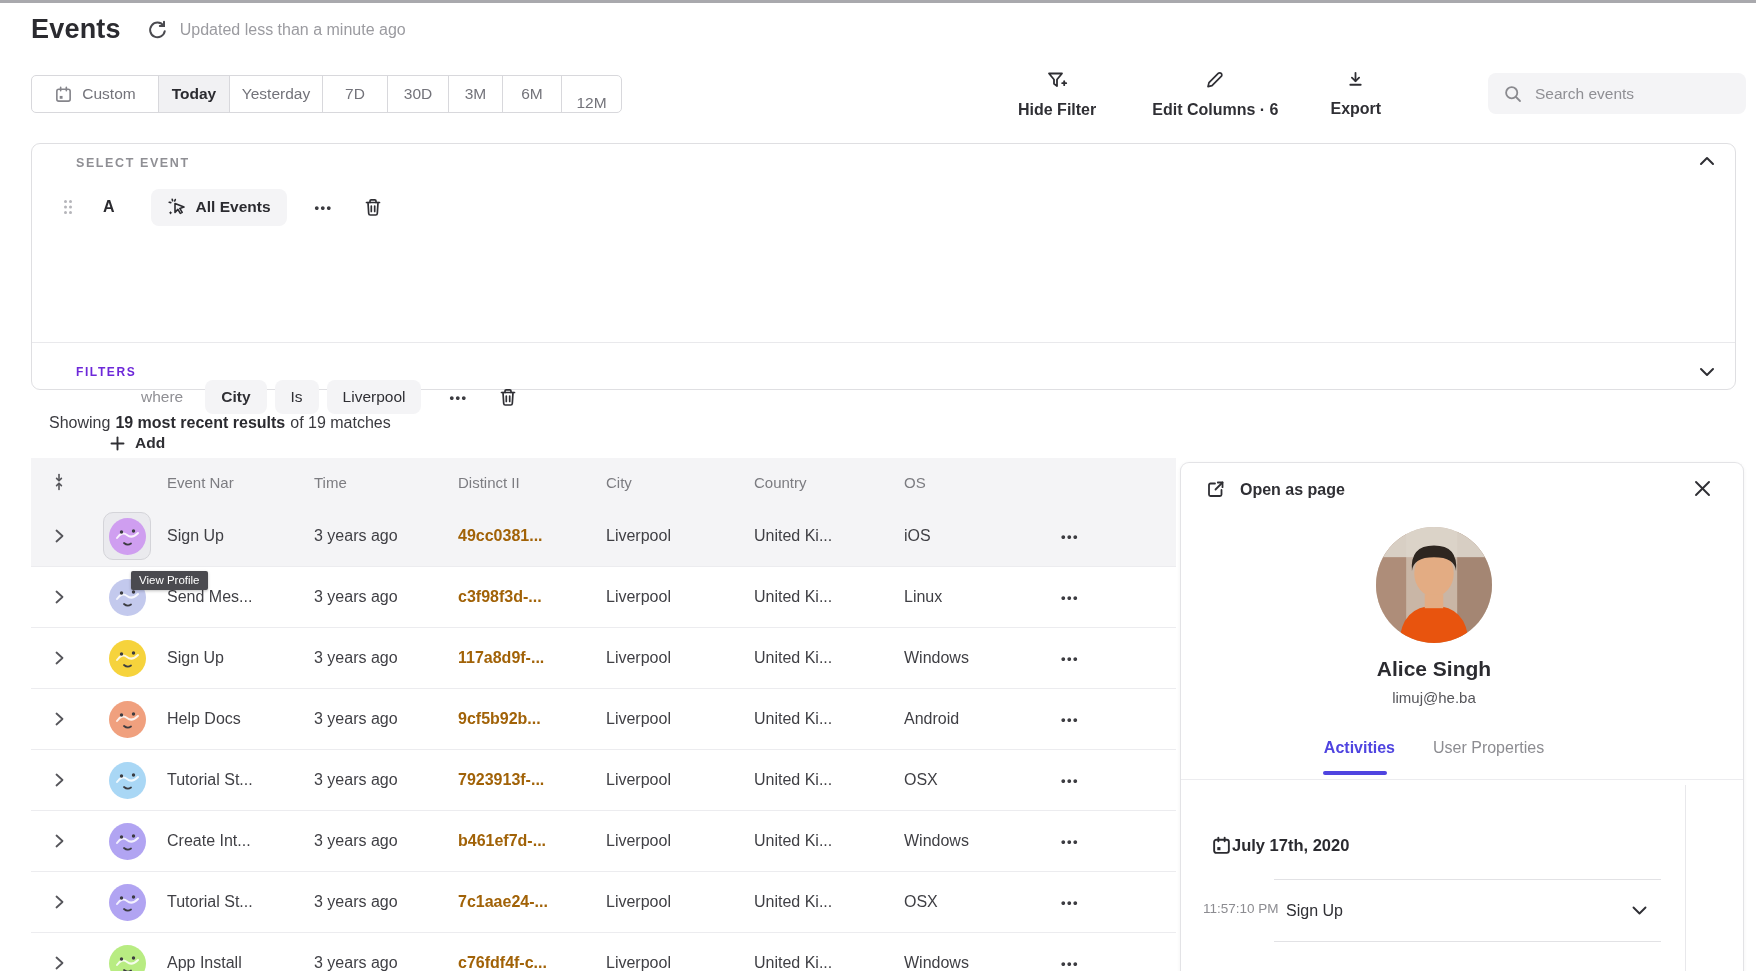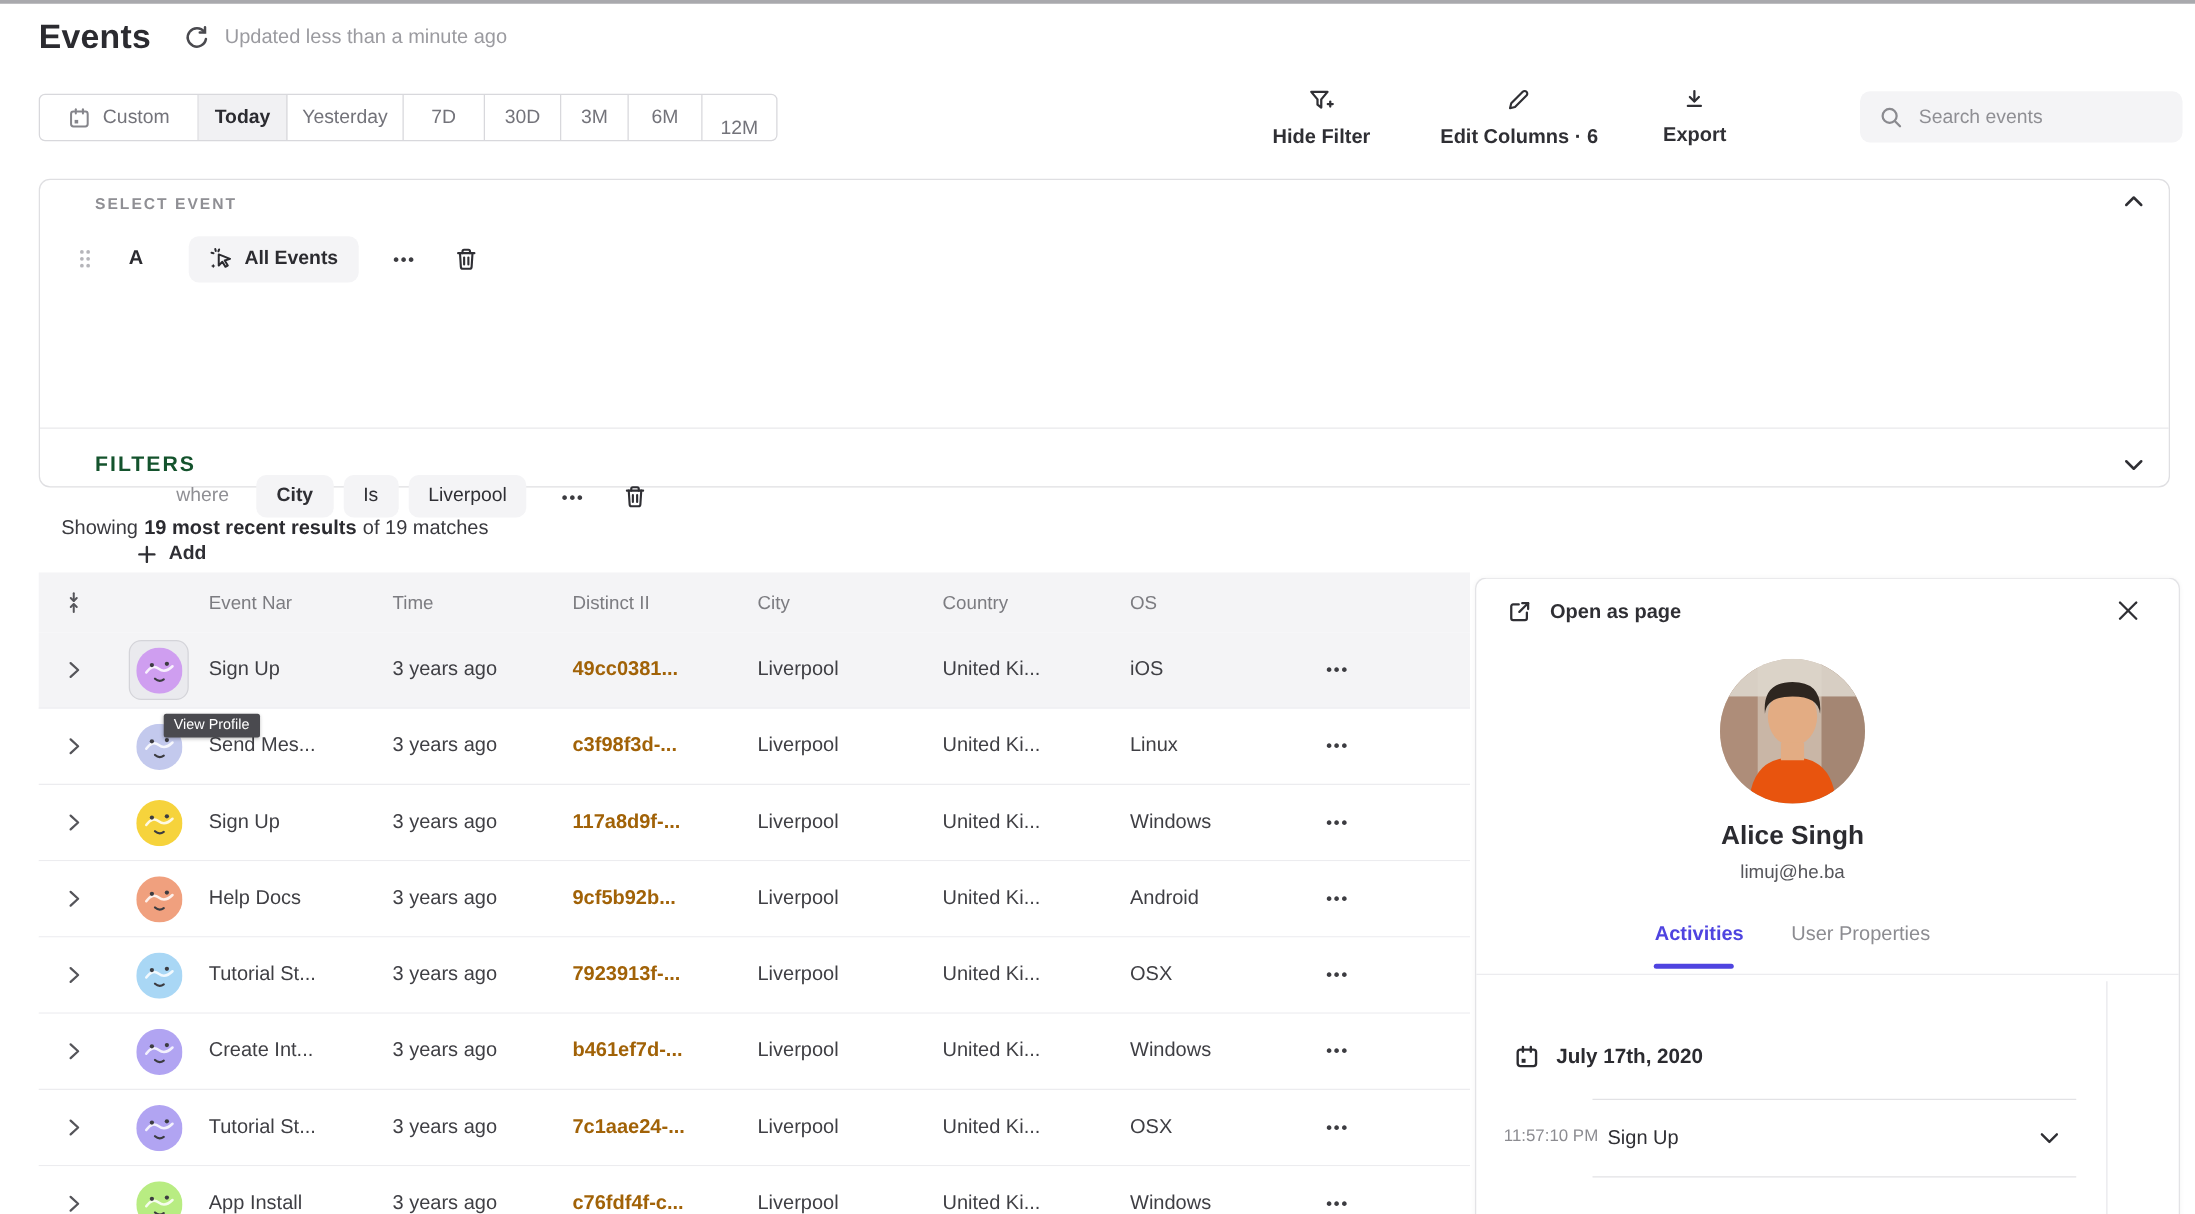--- a/index.html
+++ b/index.html
@@ -56,21 +56,21 @@
   .qrow-where { top:238px; }
   .where-word { font-size:15.5px; color:#8f8f94; margin-right:22px; }
   .chip.small { height:34px; font-weight:normal; color:#2f2f34; }
   .chip.small.bold { font-weight:600; }
   .chip + .chip { margin-left:8px; }
   .add-btn { position:absolute; left:78px; top:290px; display:flex; align-items:center; gap:10px;
     font-size:15.5px; font-weight:600; color:#2f2f34; cursor:pointer; }
   .qc-divider { position:absolute; left:0; top:198px; width:100%; height:1px; background:#e9e9ec; }
   .filters-row { position:absolute; left:44px; top:210px; width:calc(100% - 64px); height:36px;
     display:flex; align-items:center; justify-content:space-between; }
-  .filters-label { font-size:17px; font-weight:600; letter-spacing:1.6px; color:#14532d; }
+  .filters-label { font-size:12px; font-weight:600; letter-spacing:1.6px; color:#6d28d9; }
 
   
   .summary { position:absolute; left:49px; top:414px; font-size:16px; color:#3a3a3f;
     display:flex; gap:5px; }
   .summary b { color:#2b2b30; }
 
   
   .etable { position:absolute; left:31px; top:458px; width:1145px; }
   .thead { display:flex; align-items:center; height:48px; background:#f4f4f6;
     font-size:15px; color:#7c7c81; }
@@ -107,21 +107,21 @@
   .p-email { position:absolute; left:0; top:226px; width:506px; text-align:center;
     font-size:15px; color:#55555a; }
   .p-tabs { position:absolute; left:0; top:276px; width:506px; display:flex;
     justify-content:center; gap:38px; font-size:16px; }
   .p-tab { color:#8c8c91; cursor:pointer; padding-bottom:2px; }
   .p-tab.active { color:#4f44e0; font-weight:600; }
   .tab-underline { position:absolute; left:142px; top:308px; width:64px; height:4px;
     background:#4f44e0; border-radius:2px; }
   .p-divider { position:absolute; left:0; top:316px; width:100%; height:1px; background:#ececef; }
   .p-scrollline { position:absolute; left:504px; top:322px; bottom:0; width:1px; background:#e8e8eb; }
-  .p-date { position:absolute; left:30px; top:372px; display:flex; align-items:center; gap:13px;
+  .p-date { position:absolute; left:30px; top:372px; display:flex; align-items:center; 
     font-size:16.5px; font-weight:bold; color:#2b2b30; }
   .p-acttime { position:absolute; left:22px; top:438px; font-size:13.5px; color:#8c8c91; }
   .p-actrow { position:absolute; left:93px; top:416px; width:387px; height:63px;
     border-top:1px solid #e2e2e5; border-bottom:1px solid #e2e2e5;
     display:flex; align-items:center; justify-content:space-between; padding:0 14px 0 12px;
     font-size:16px; color:#2f2f34; cursor:pointer; }
 </style>
 </head>
 <body>
 

